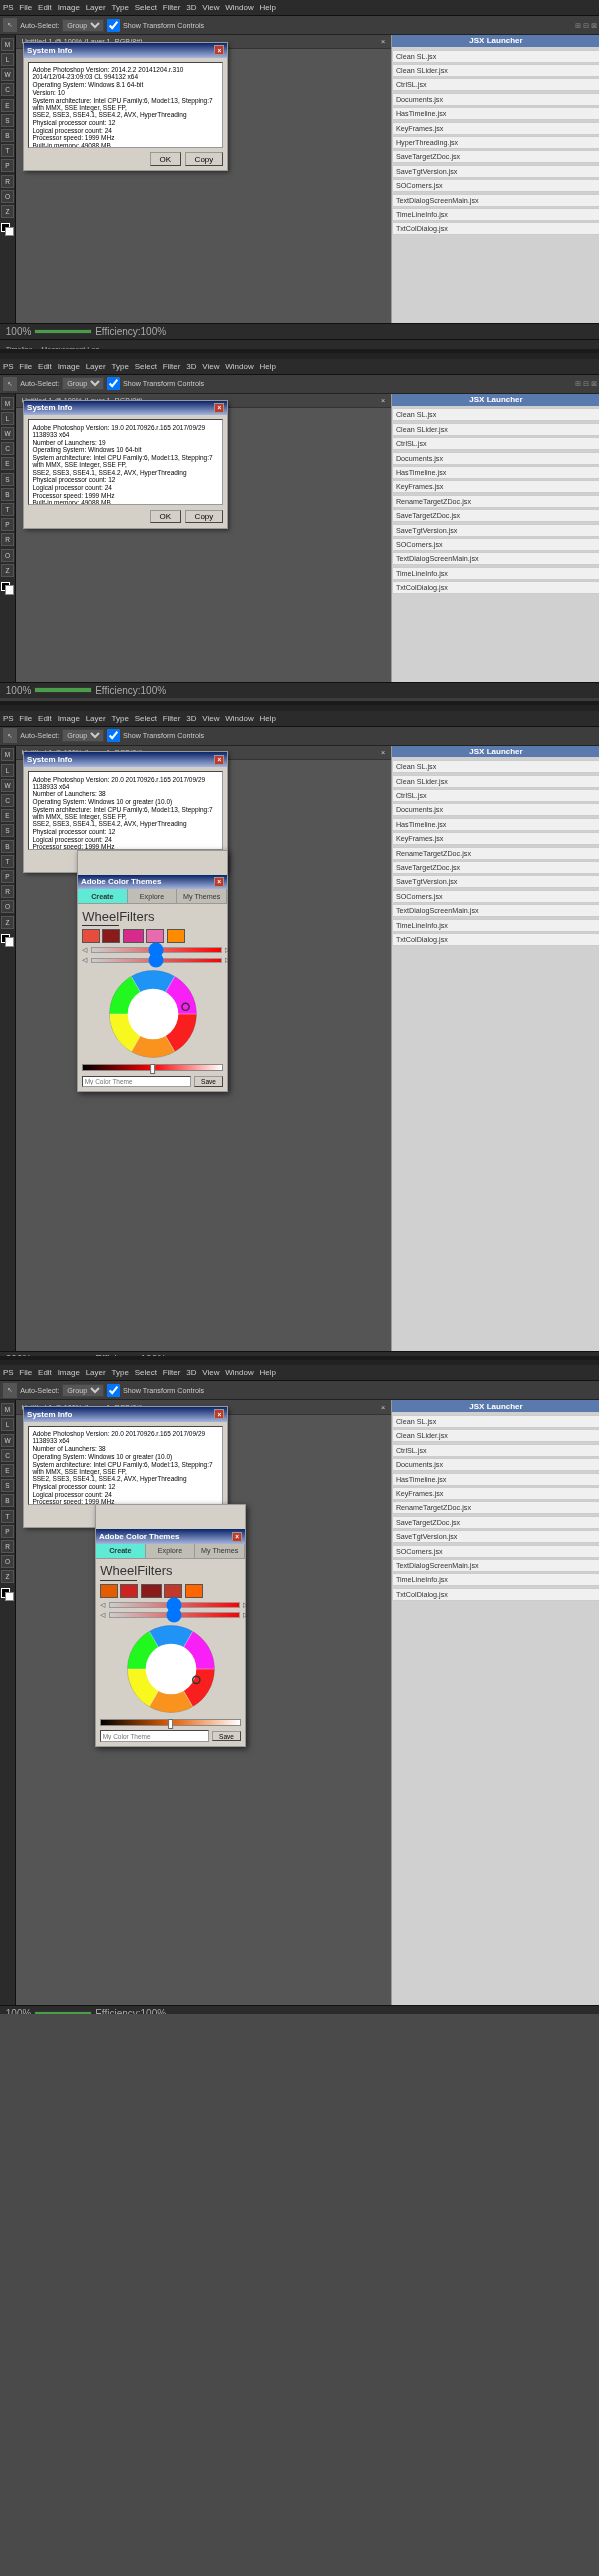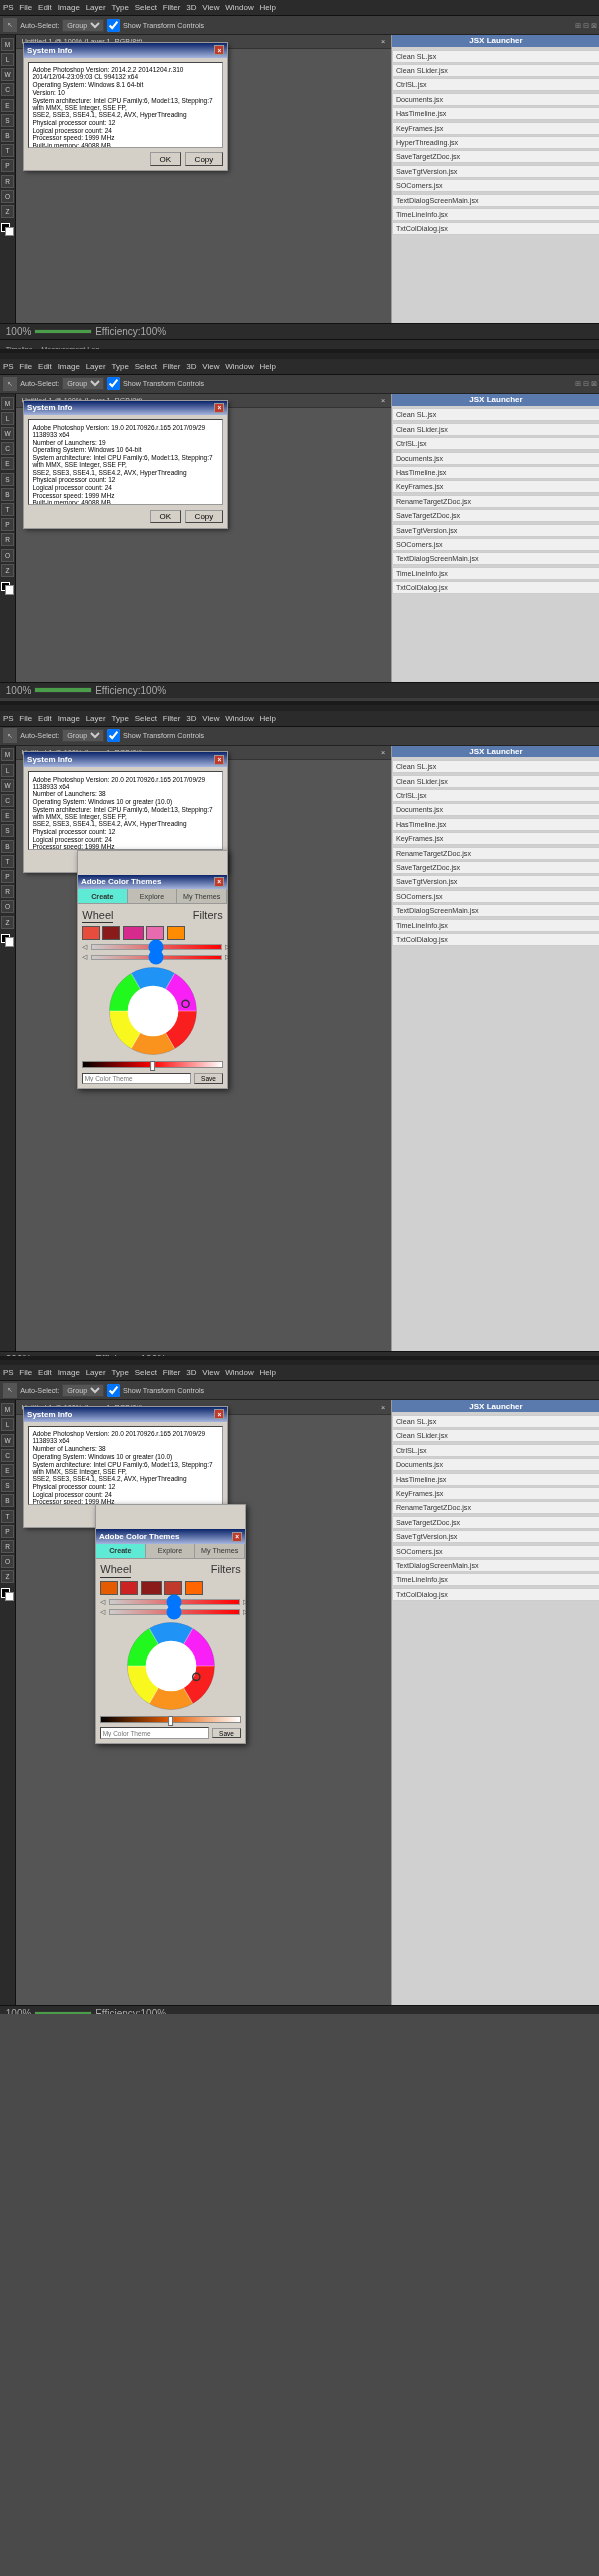--- a/index.html
+++ b/index.html
@@ -224,26 +224,24 @@
     }
     .color-theme-tab.active {
       background: #5eead4;
       font-weight: bold;
     }
     .color-theme-body {
       padding: 4.3px;
       background: #d4d0c8;
     }
     .wheel-label {
-      font-size: 11px;
+      font-size: 13px;
       color: #333;
       margin-bottom: 2.9px;
       display: flex;
-      justify-content: space-between;
-      gap: 20px;
     }
     .color-wheel-container {
       display: flex;
       justify-content: center;
       align-items: center;
       margin: 2.9px 0;
     }
     .color-swatches-row {
       display: flex;
       gap: 2.2px;

